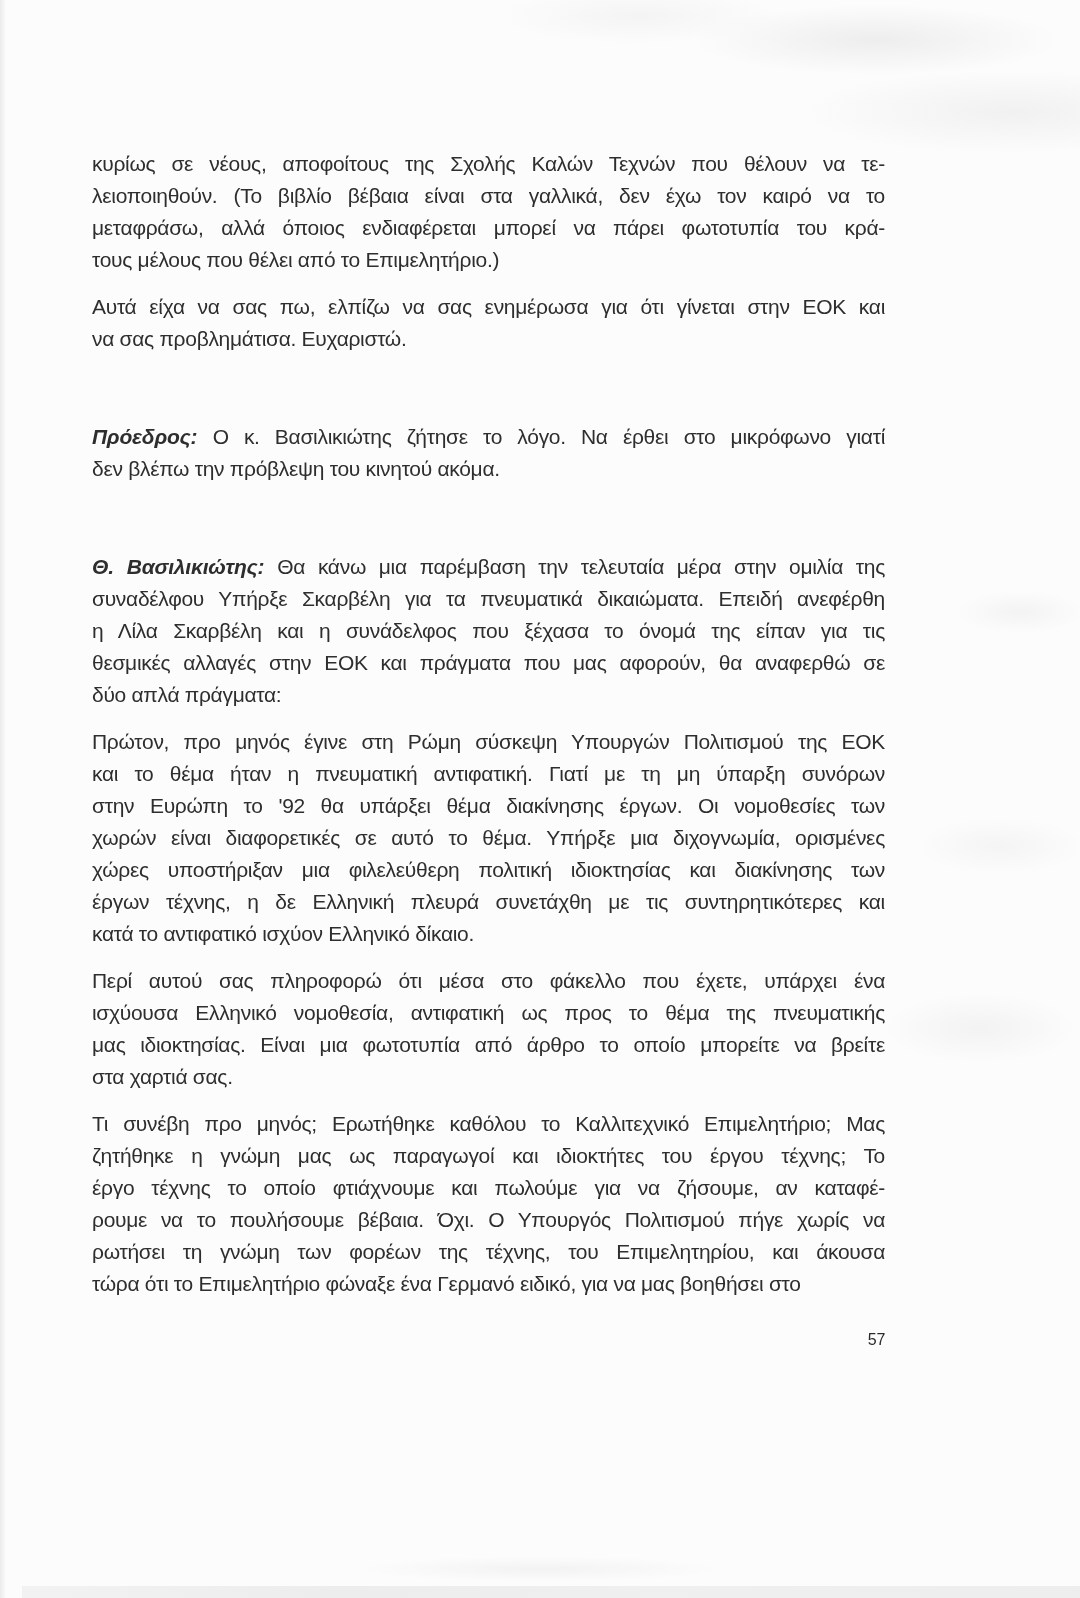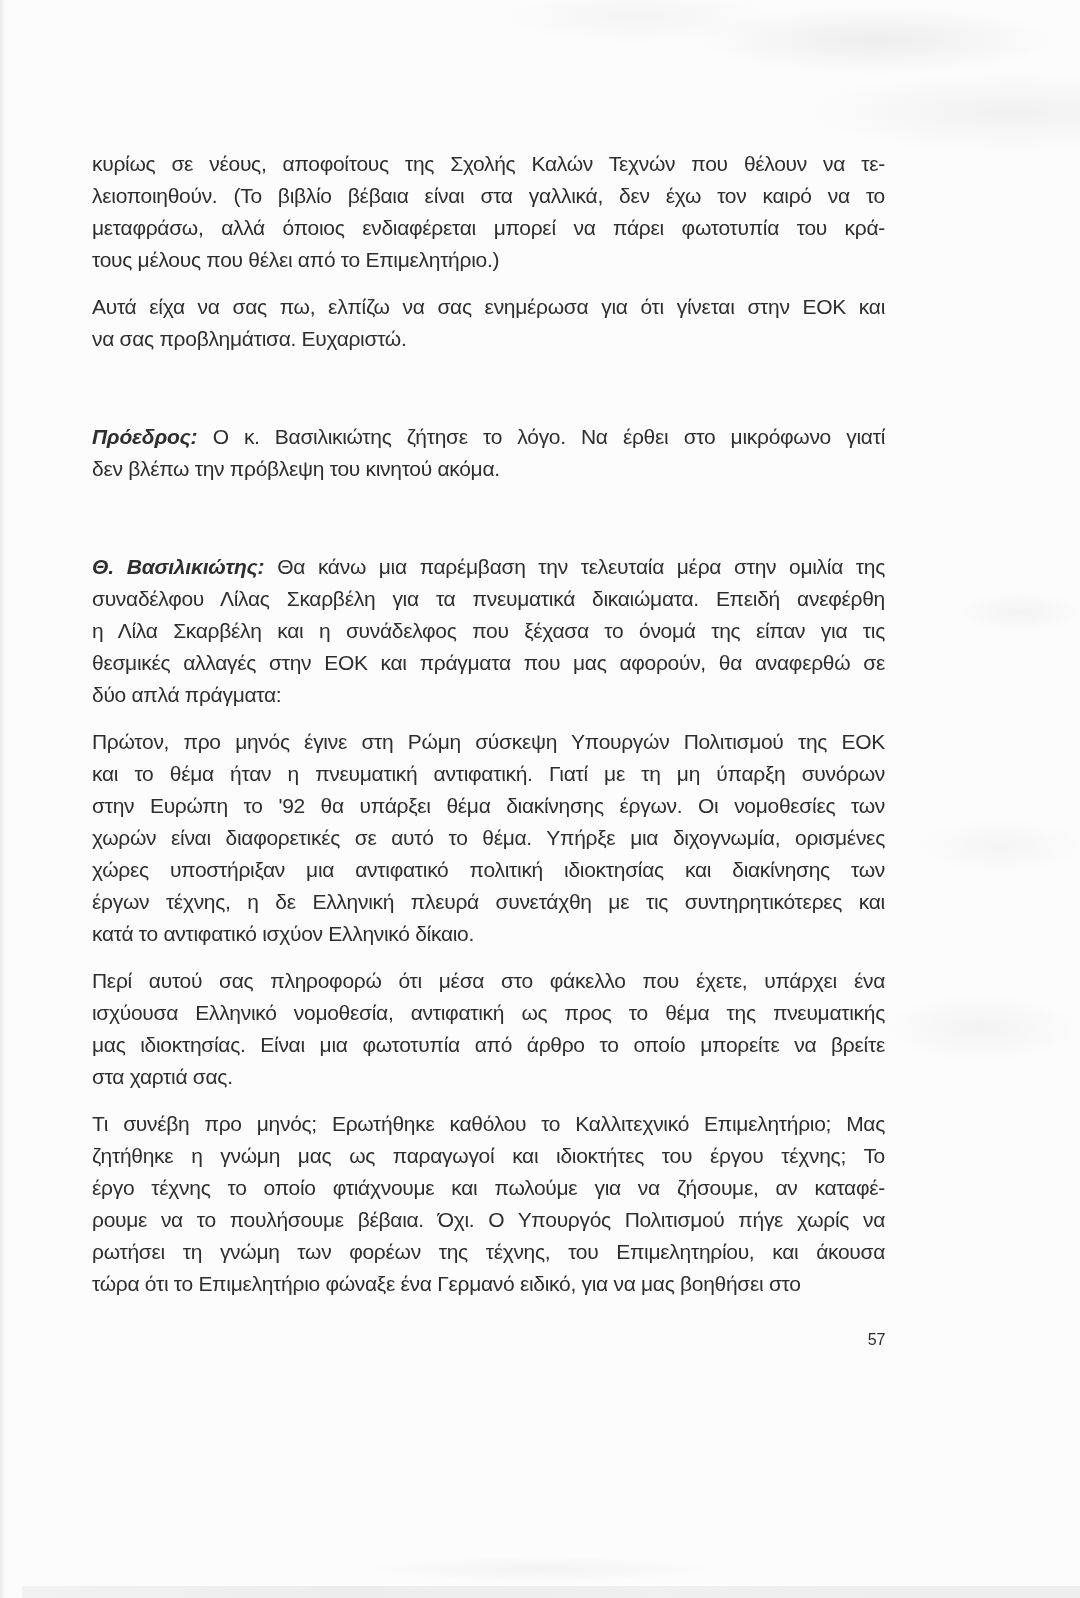--- a/index.html
+++ b/index.html
@@ -105,31 +105,31 @@
       <div class="para">
         <div class="line">Αυτά είχα να σας πω, ελπίζω να σας ενημέρωσα για ότι γίνεται στην ΕΟΚ και</div>
         <div class="line">να σας προβλημάτισα. Ευχαριστώ.</div>
       </div>
       <div class="para section-break">
         <div class="line"><b>Πρόεδρος:</b> Ο κ. Βασιλικιώτης ζήτησε το λόγο. Να έρθει στο μικρόφωνο γιατί</div>
         <div class="line">δεν βλέπω την πρόβλεψη του κινητού ακόμα.</div>
       </div>
       <div class="para section-break">
         <div class="line"><b>Θ. Βασιλικιώτης:</b> Θα κάνω μια παρέμβαση την τελευταία μέρα στην ομιλία της</div>
-        <div class="line">συναδέλφου Λίλας Σκαρβέλη για τα πνευματικά δικαιώματα. Επειδή ανεφέρθη</div>
+        <div class="line">συναδέλφου Υπήρξε Σκαρβέλη για τα πνευματικά δικαιώματα. Επειδή ανεφέρθη</div>
         <div class="line">η Λίλα Σκαρβέλη και η συνάδελφος που ξέχασα το όνομά της είπαν για τις</div>
         <div class="line">θεσμικές αλλαγές στην ΕΟΚ και πράγματα που μας αφορούν, θα αναφερθώ σε</div>
         <div class="line">δύο απλά πράγματα:</div>
       </div>
       <div class="para">
         <div class="line">Πρώτον, προ μηνός έγινε στη Ρώμη σύσκεψη Υπουργών Πολιτισμού της ΕΟΚ</div>
         <div class="line">και το θέμα ήταν η πνευματική αντιφατική. Γιατί με τη μη ύπαρξη συνόρων</div>
         <div class="line">στην Ευρώπη το '92 θα υπάρξει θέμα διακίνησης έργων. Οι νομοθεσίες των</div>
         <div class="line">χωρών είναι διαφορετικές σε αυτό το θέμα. Υπήρξε μια διχογνωμία, ορισμένες</div>
-        <div class="line">χώρες υποστήριξαν μια αντιφατικό πολιτική ιδιοκτησίας και διακίνησης των</div>
+        <div class="line">χώρες υποστήριξαν μια φιλελεύθερη πολιτική ιδιοκτησίας και διακίνησης των</div>
         <div class="line">έργων τέχνης, η δε Ελληνική πλευρά συνετάχθη με τις συντηρητικότερες και</div>
         <div class="line">κατά το αντιφατικό ισχύον Ελληνικό δίκαιο.</div>
       </div>
       <div class="para">
         <div class="line">Περί αυτού σας πληροφορώ ότι μέσα στο φάκελλο που έχετε, υπάρχει ένα</div>
         <div class="line">ισχύουσα Ελληνικό νομοθεσία, αντιφατική ως προς το θέμα της πνευματικής</div>
         <div class="line">μας ιδιοκτησίας. Είναι μια φωτοτυπία από άρθρο το οποίο μπορείτε να βρείτε</div>
         <div class="line">στα χαρτιά σας.</div>
       </div>
       <div class="para">

